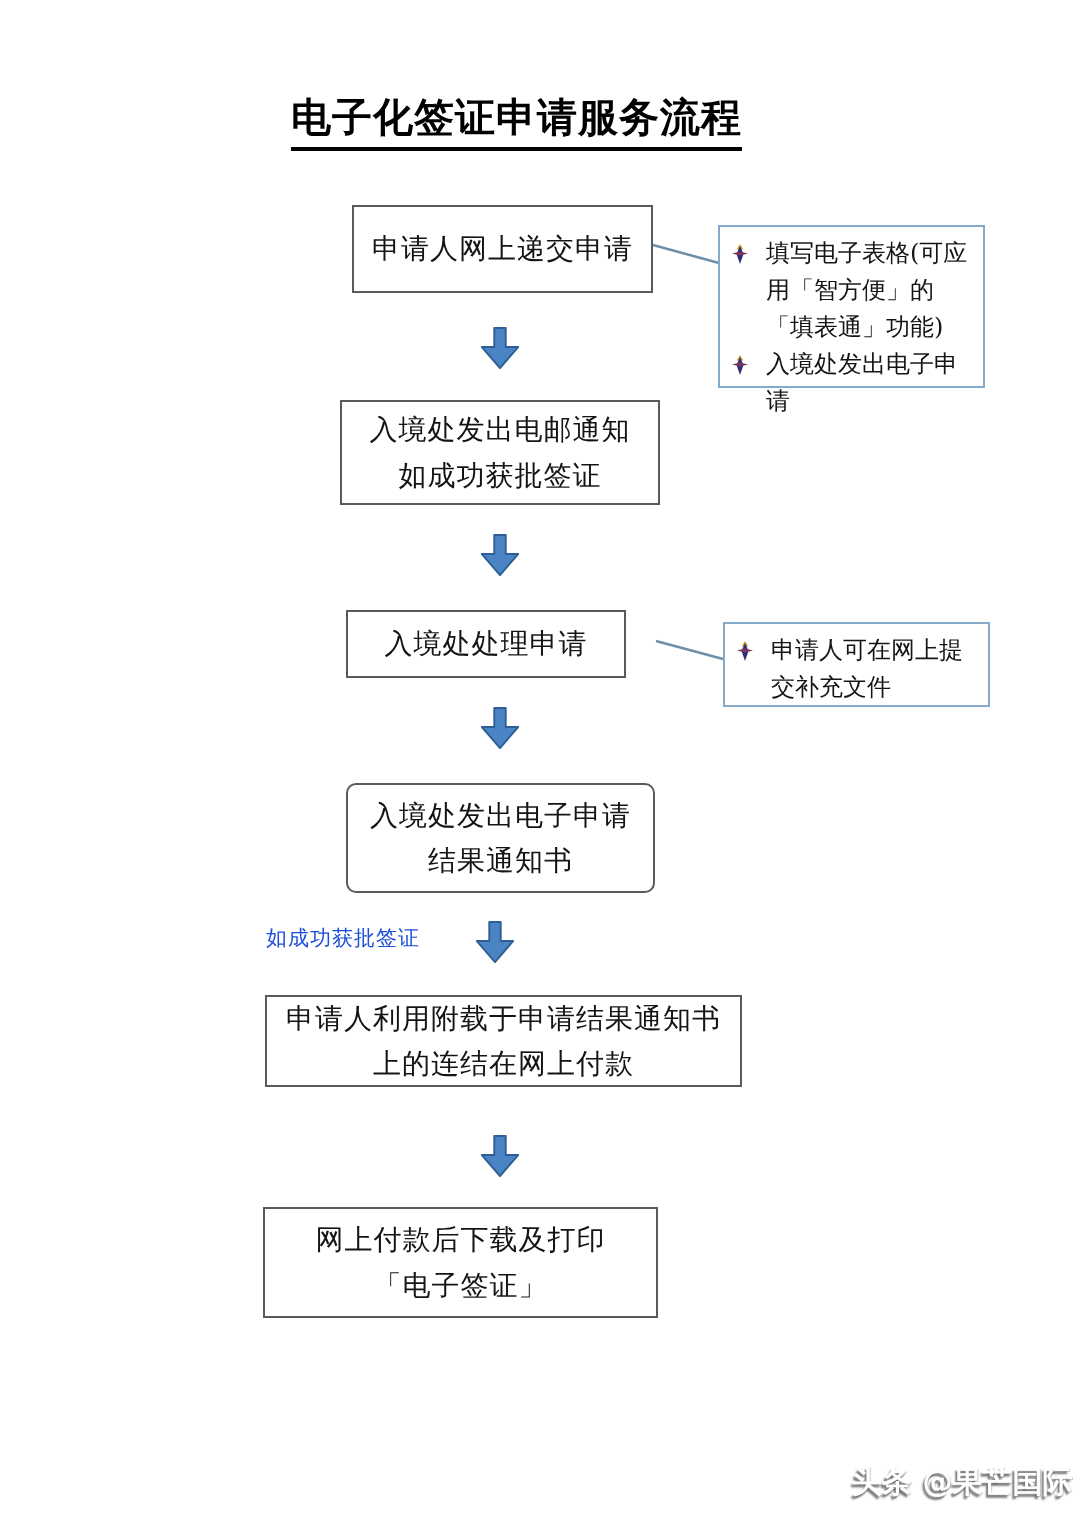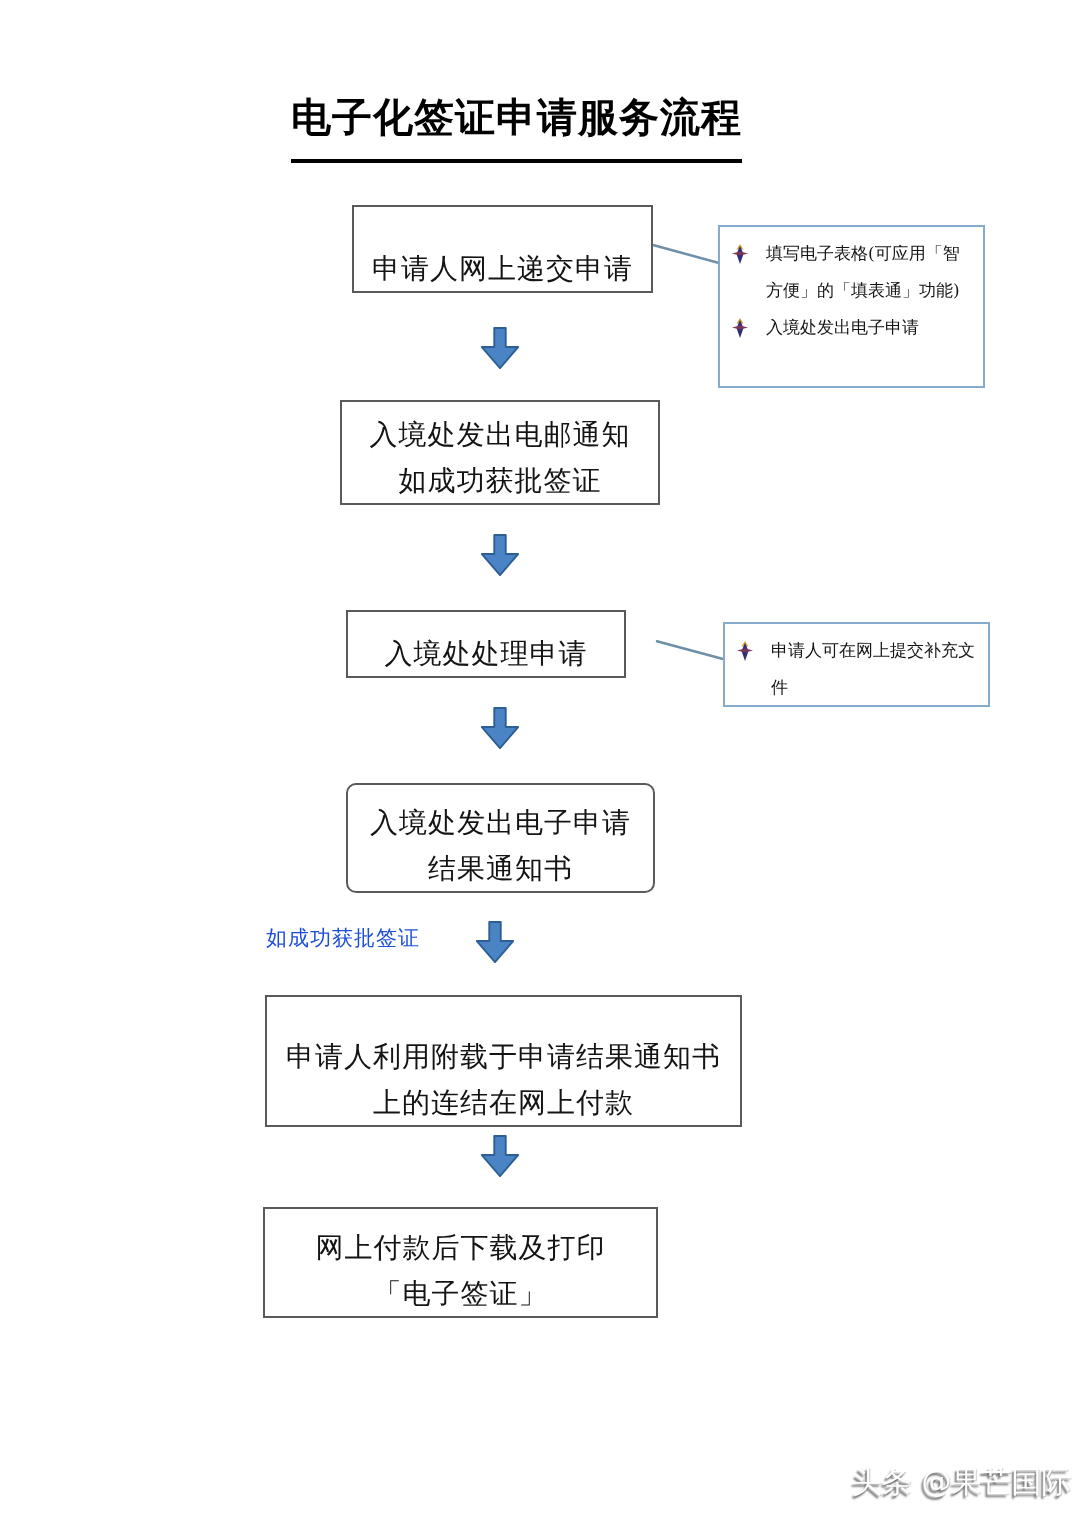--- a/index.html
+++ b/index.html
@@ -14,30 +14,30 @@
   .title{
     position:absolute;
     left:291px;
     top:90px;
     margin:0;
     font-size:40px;
     font-weight:bold;
     color:#000;
     letter-spacing:1px;
     border-bottom:4px solid #000;
-    padding-bottom:14px;
+    padding-bottom:2px;
     white-space:nowrap;
   }
   .step-box{
     position:absolute;
     box-sizing:border-box;
     border:2px solid #5a5a5a;
     background:#fff;
     display:flex;
-    align-items:flex-end;
+    align-items:center;
     justify-content:center;
     text-align:center;
   }
   .step-label{
     font-size:28px;
     line-height:1.62;
     color:#141414;
     white-space:pre-line;
     letter-spacing:1px;
   }
@@ -54,21 +54,21 @@
     position:absolute;
     box-sizing:border-box;
     border:2px solid #84aacc;
     background:#fff;
     padding:8px 8px 6px 12px;
   }
   .note-item{
     display:flex;
     align-items:flex-start;
     gap:18px;
-    font-size:17px;
+    font-size:24px;
     line-height:37px;
     color:#141414;
   }
   .bullet-icon{
     flex:0 0 auto;
     width:16px;
     height:20px;
     margin-top:9px;
   }
   .note-text{min-width:0;}
@@ -80,21 +80,21 @@
     color:#1d4ed8;
     letter-spacing:1px;
     white-space:nowrap;
   }
   .watermark{
     position:absolute;
     left:852px;
     top:1462px;
     font-family:"DejaVu Sans","Liberation Sans",sans-serif;
     font-size:30px;
-    font-weight:normal;
+    font-weight:bold;
     color:#ffffff;
     text-shadow:-2px 3px 2px rgba(70,70,70,0.75), 1px 1px 1px rgba(120,120,120,0.4);
     white-space:nowrap;
   }
 </style>
 </head>
 <body>
 
 <div class="canvas">
 
@@ -167,21 +167,21 @@
     <span class="step-label">入境处发出电子申请
 结果通知书</span>
   </div>
 
   <span class="branch-label">如成功获批签证</span>
 
   <svg class="flow-arrow" style="left:475px;top:921px;" viewBox="0 0 40 44">
     <path d="M14 1 H26 V21 H39 L20 43 L1 21 H14 Z" fill="#4a84c4" stroke="#2d5f94" stroke-width="2" stroke-linejoin="round"></path>
   </svg>
 
-  <div class="step-box" style="left:265px;top:995px;width:477px;height:132px;">
+  <div class="step-box" style="left:265px;top:995px;width:477px;height:92px;">
     <span class="step-label">申请人利用附载于申请结果通知书
 上的连结在网上付款</span>
   </div>
 
   <svg class="flow-arrow" style="left:480px;top:1135px;" viewBox="0 0 40 44">
     <path d="M14 1 H26 V21 H39 L20 43 L1 21 H14 Z" fill="#4a84c4" stroke="#2d5f94" stroke-width="2" stroke-linejoin="round"></path>
   </svg>
 
   <div class="step-box" style="left:263px;top:1207px;width:395px;height:111px;">
     <span class="step-label">网上付款后下载及打印

